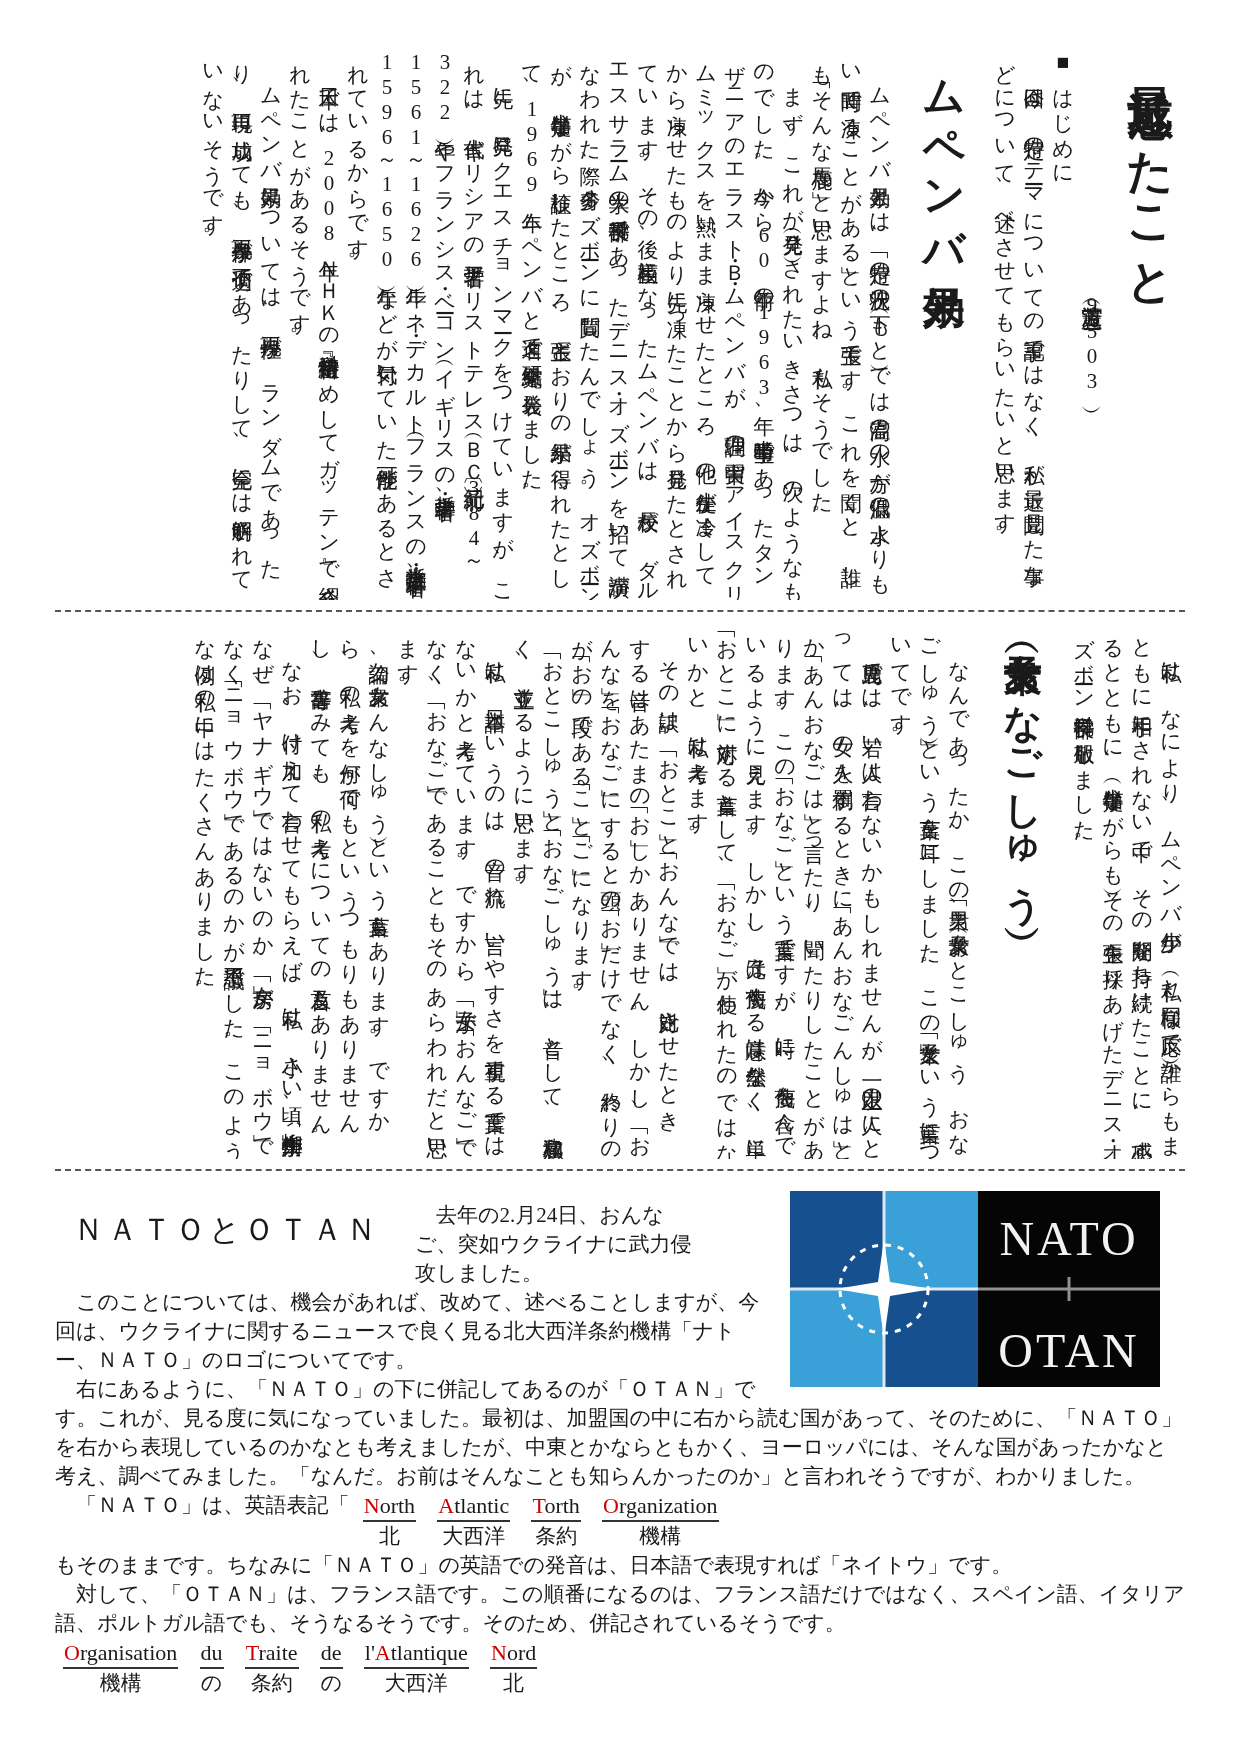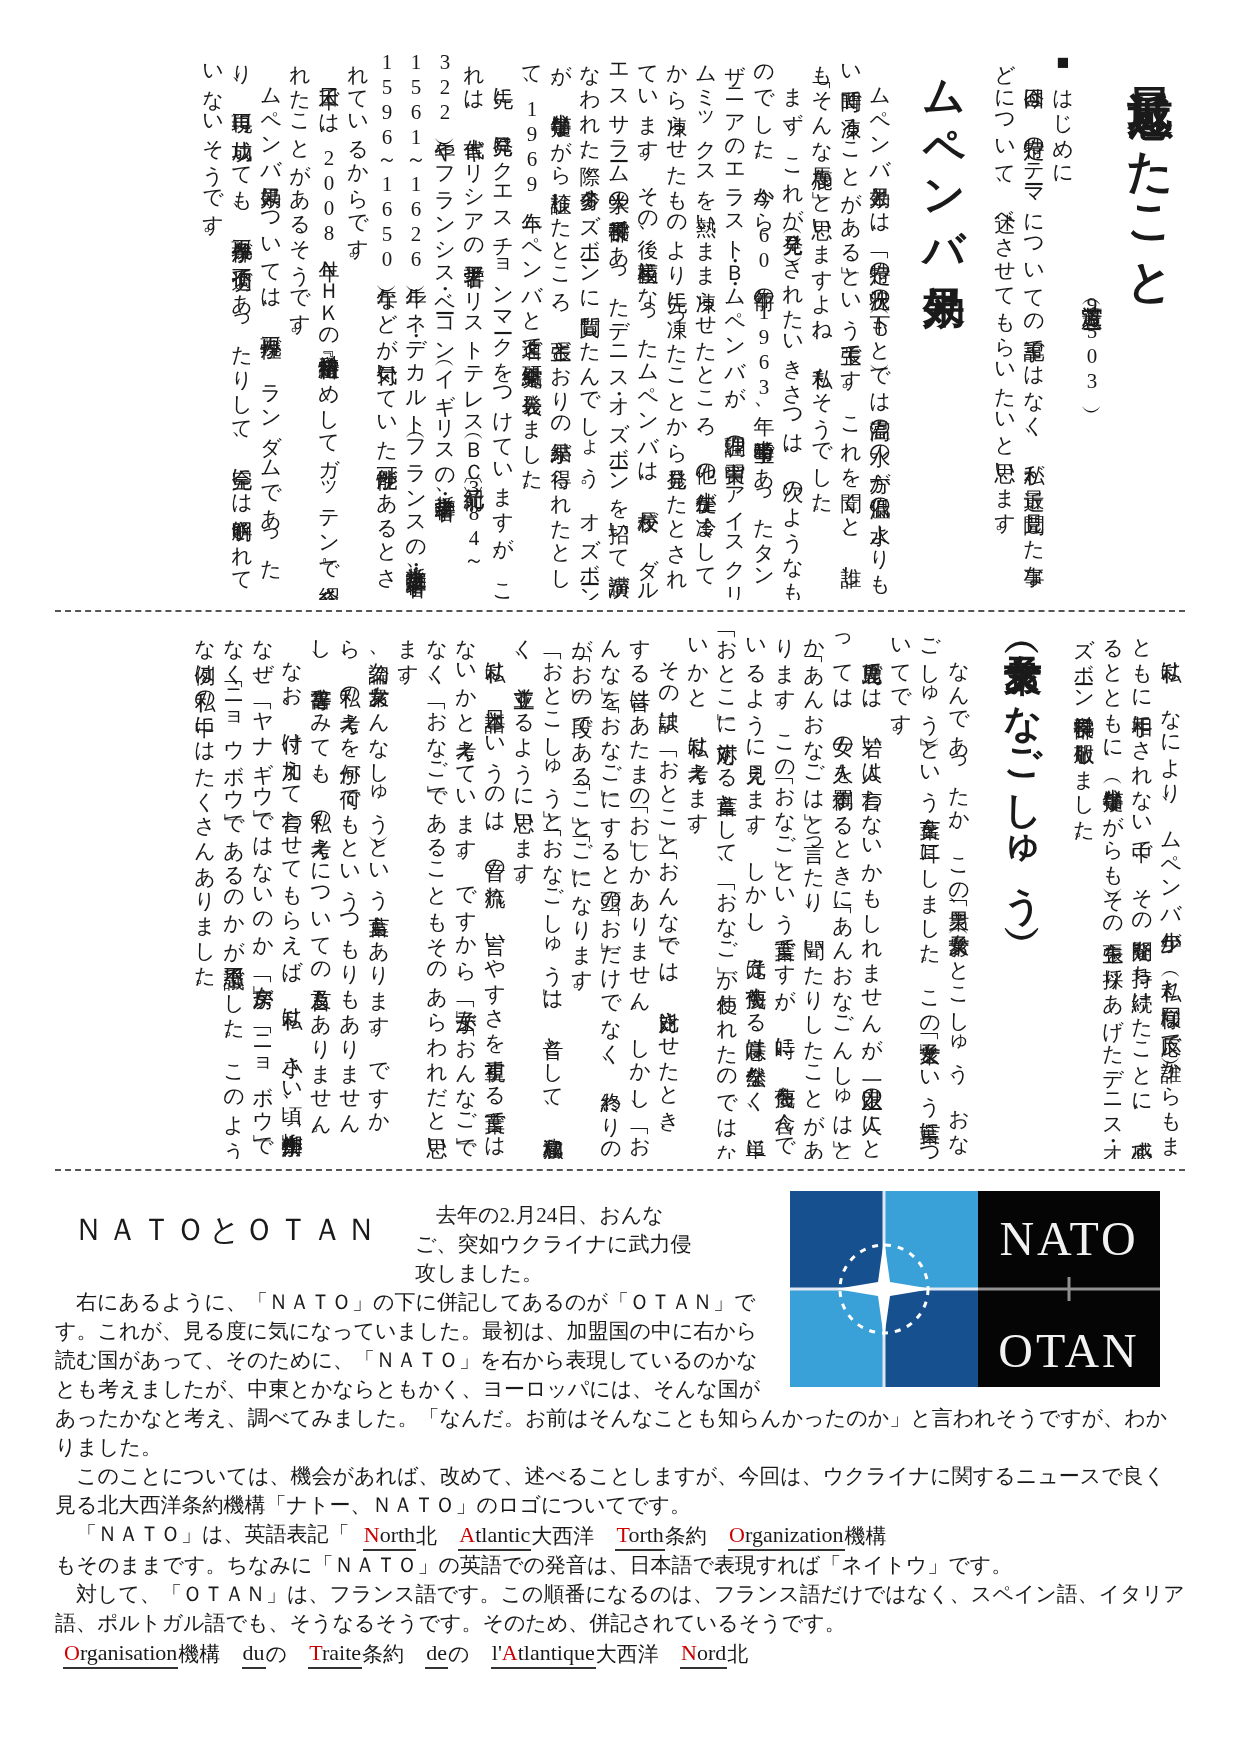--- a/index.html
+++ b/index.html
@@ -35,23 +35,23 @@
   .logo-float{float:right;width:395px;height:196px;margin:4px 0 10px 14px;}
   .titlebar{margin-top:14px;}
   .nato-title{
     display:inline-block;vertical-align:top;margin:6px 30px 4px 18px;
     font-size:31px;line-height:46px;font-weight:normal;letter-spacing:3px;
   }
   .nato-intro{display:inline-block;vertical-align:top;width:280px;}
 
   
   .gloss-line{margin:0;}
-  .tok{display:inline-flex;flex-direction:row;vertical-align:top;}
+  .tok{display:inline-flex;flex-direction:column;vertical-align:top;}
   .tok .r1,.tok .r2{display:block;height:29px;line-height:29px;white-space:pre;}
-  .tok.word{align-items:flex-end;margin:0 8px;}
+  .tok.word{align-items:center;margin:0 8px;}
   .tok.word .r1{border-bottom:2px solid #333;padding:0 1px;font-size:22px;}
   .tok .init{color:#cc0000;}
   .tok .r2{font-size:21px;}
 
   
   .logo-float svg text{font-family:"Liberation Serif","DejaVu Serif",serif;}
 </style>
 </head>
 <body>
 
@@ -104,22 +104,22 @@
         <text x="279" y="64" text-anchor="middle" font-size="48" letter-spacing="3" fill="#f2f2f2">NATO</text>
         <text x="279" y="176" text-anchor="middle" font-size="48" letter-spacing="3" fill="#f2f2f2">OTAN</text>
       </svg>
     </div>
 
     <div class="titlebar">
       <h2 class="nato-title">ＮＡＴＯとＯＴＡＮ</h2>
       <p class="nato-intro">　去年の2.月24日、おんなご、突如ウクライナに武力侵攻しました。</p>
     </div>
 
+    <p>　このことについては、機会があれば、改めて、述べることしますが、今回は、ウクライナに関するニュースで良く見る北大西洋条約機構「ナトー、ＮＡＴＯ」のロゴについてです。</p>
     <p>　右にあるように、「ＮＡＴＯ」の下に併記してあるのが「ＯＴＡＮ」です。これが、見る度に気になっていました。最初は、加盟国の中に右から読む国があって、そのために、「ＮＡＴＯ」を右から表現しているのかなとも考えましたが、中東とかならともかく、ヨーロッパには、そんな国があったかなと考え、調べてみました。「なんだ。お前はそんなことも知らんかったのか」と言われそうですが、わかりました。</p>
-    <p>　このことについては、機会があれば、改めて、述べることしますが、今回は、ウクライナに関するニュースで良く見る北大西洋条約機構「ナトー、ＮＡＴＯ」のロゴについてです。</p>
 
     <div class="gloss-line">
       <span class="tok text">
           <span class="r1">　「ＮＡＴＯ」は、英語表記「</span>
           <span class="r2"></span>
         </span>
       <span class="tok word">
           <span class="r1"><span class="pre"></span><span class="init">N</span><span>orth</span></span>
           <span class="r2">北</span>
         </span>

